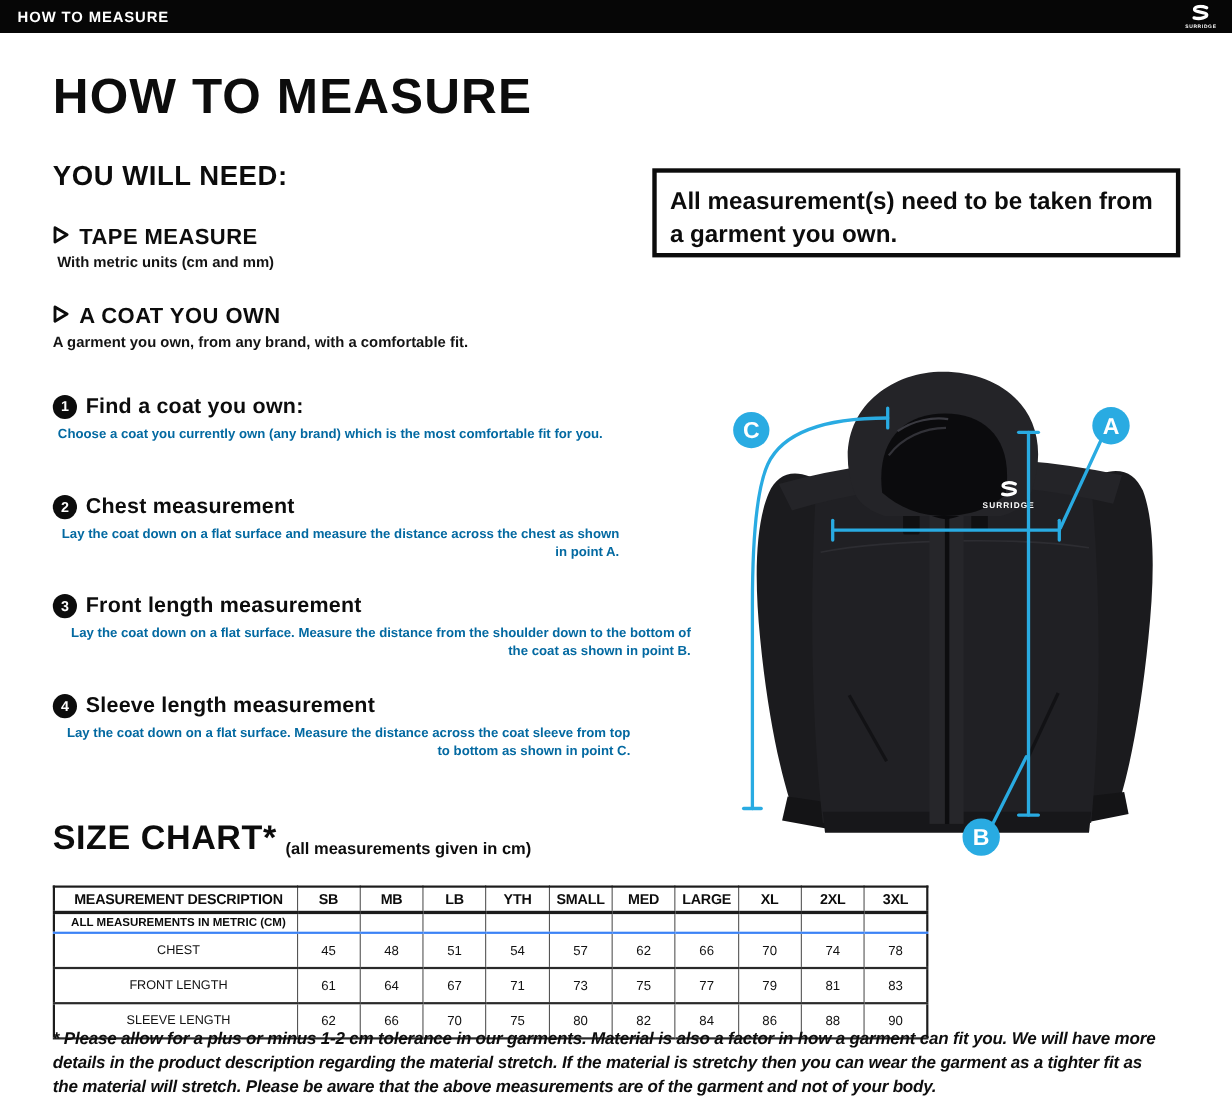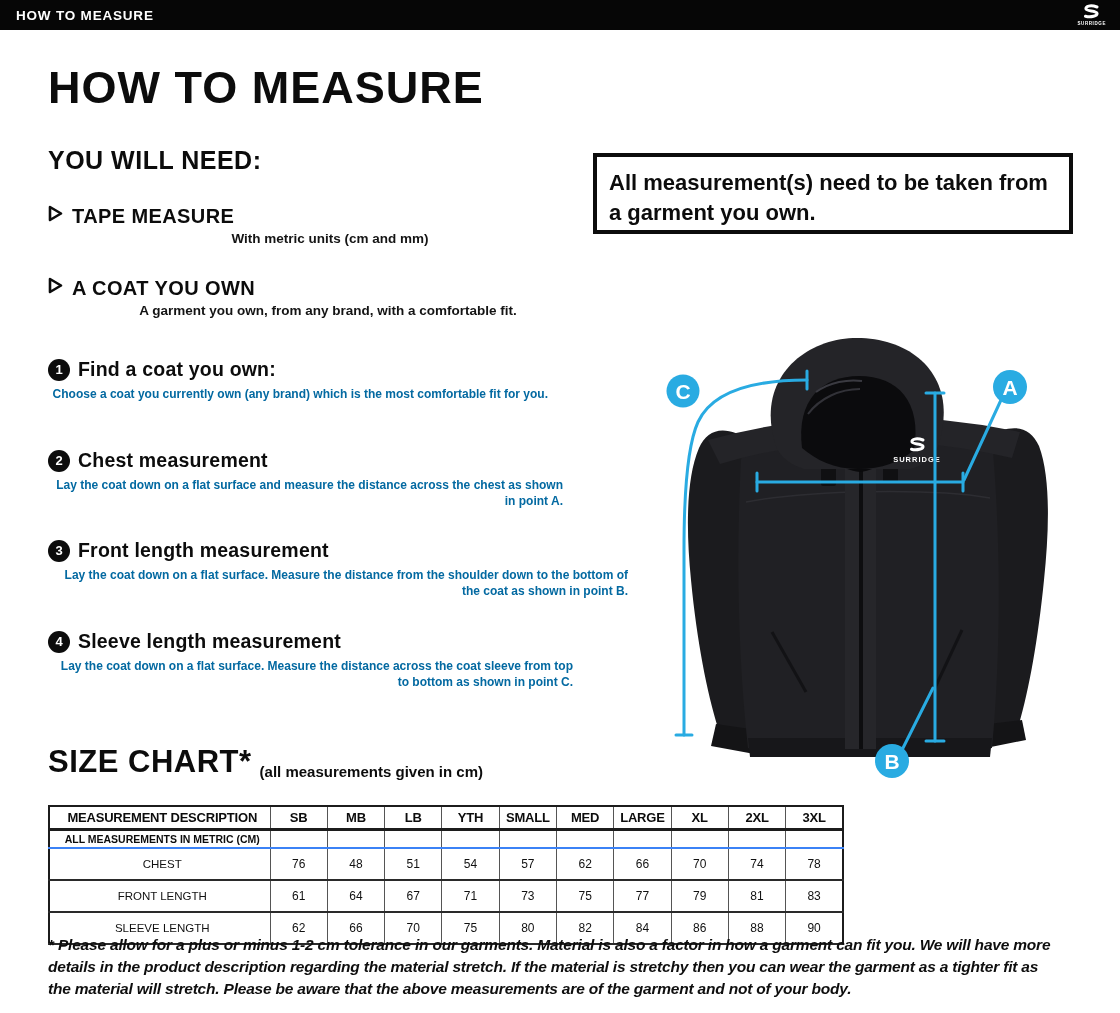--- a/index.html
+++ b/index.html
@@ -26,21 +26,21 @@
   .notice-box { position: absolute; left: 593px; top: 153px; width: 480px; height: 81px;
                 border: 4px solid #0c0c0c; padding: 11px 12px; }
   .notice-box p { font-size: 22px; font-weight: 800; line-height: 1.35; color: #0c0c0c; }
 
   
   .need-item { position: absolute; left: 48px; width: 560px; }
   .need-item.tape { top: 205px; }
   .need-item.coat { top: 277px; }
   .need-title-row { display: flex; gap: 9px; }
   .need-title { font-size: 20px; font-weight: 900; letter-spacing: .4px; color: #0c0c0c; }
-  .need-desc { font-size: 13.5px; font-weight: 700; margin-top: 3px; color: #141414; text-align: center; }
+  .need-desc { font-size: 13.5px; font-weight: 700; margin-top: 3px; color: #141414; }
   .need-item.tape .need-desc { margin-left: 4px; }
 
   
   .step { position: absolute; left: 48px; width: 600px; }
   .step.s1 { top: 358px; } .step.s2 { top: 449px; }
   .step.s3 { top: 539px; } .step.s4 { top: 630px; }
   .step-head { display: flex; align-items: center; gap: 8px; }
   .step-num { width: 22px; height: 22px; border-radius: 50%; background: #0c0c0c;
               color: #fff; font-size: 13px; font-weight: 800; display: inline-flex;
               align-items: center; justify-content: center; flex: 0 0 22px; }
@@ -276,21 +276,21 @@
         <td></td>
       <td></td>
         <td></td>
       <td></td>
         <td></td>
       <td></td>
         <td></td>
     </tr>
     <tr class="data-row">
       <td class="desc">CHEST</td>
-      <td>76</td>
+      <td>45</td>
       <td>48</td>
       <td>51</td>
       <td>54</td>
       <td>57</td>
       <td>62</td>
       <td>66</td>
       <td>70</td>
       <td>74</td>
       <td>78</td>
     </tr>

